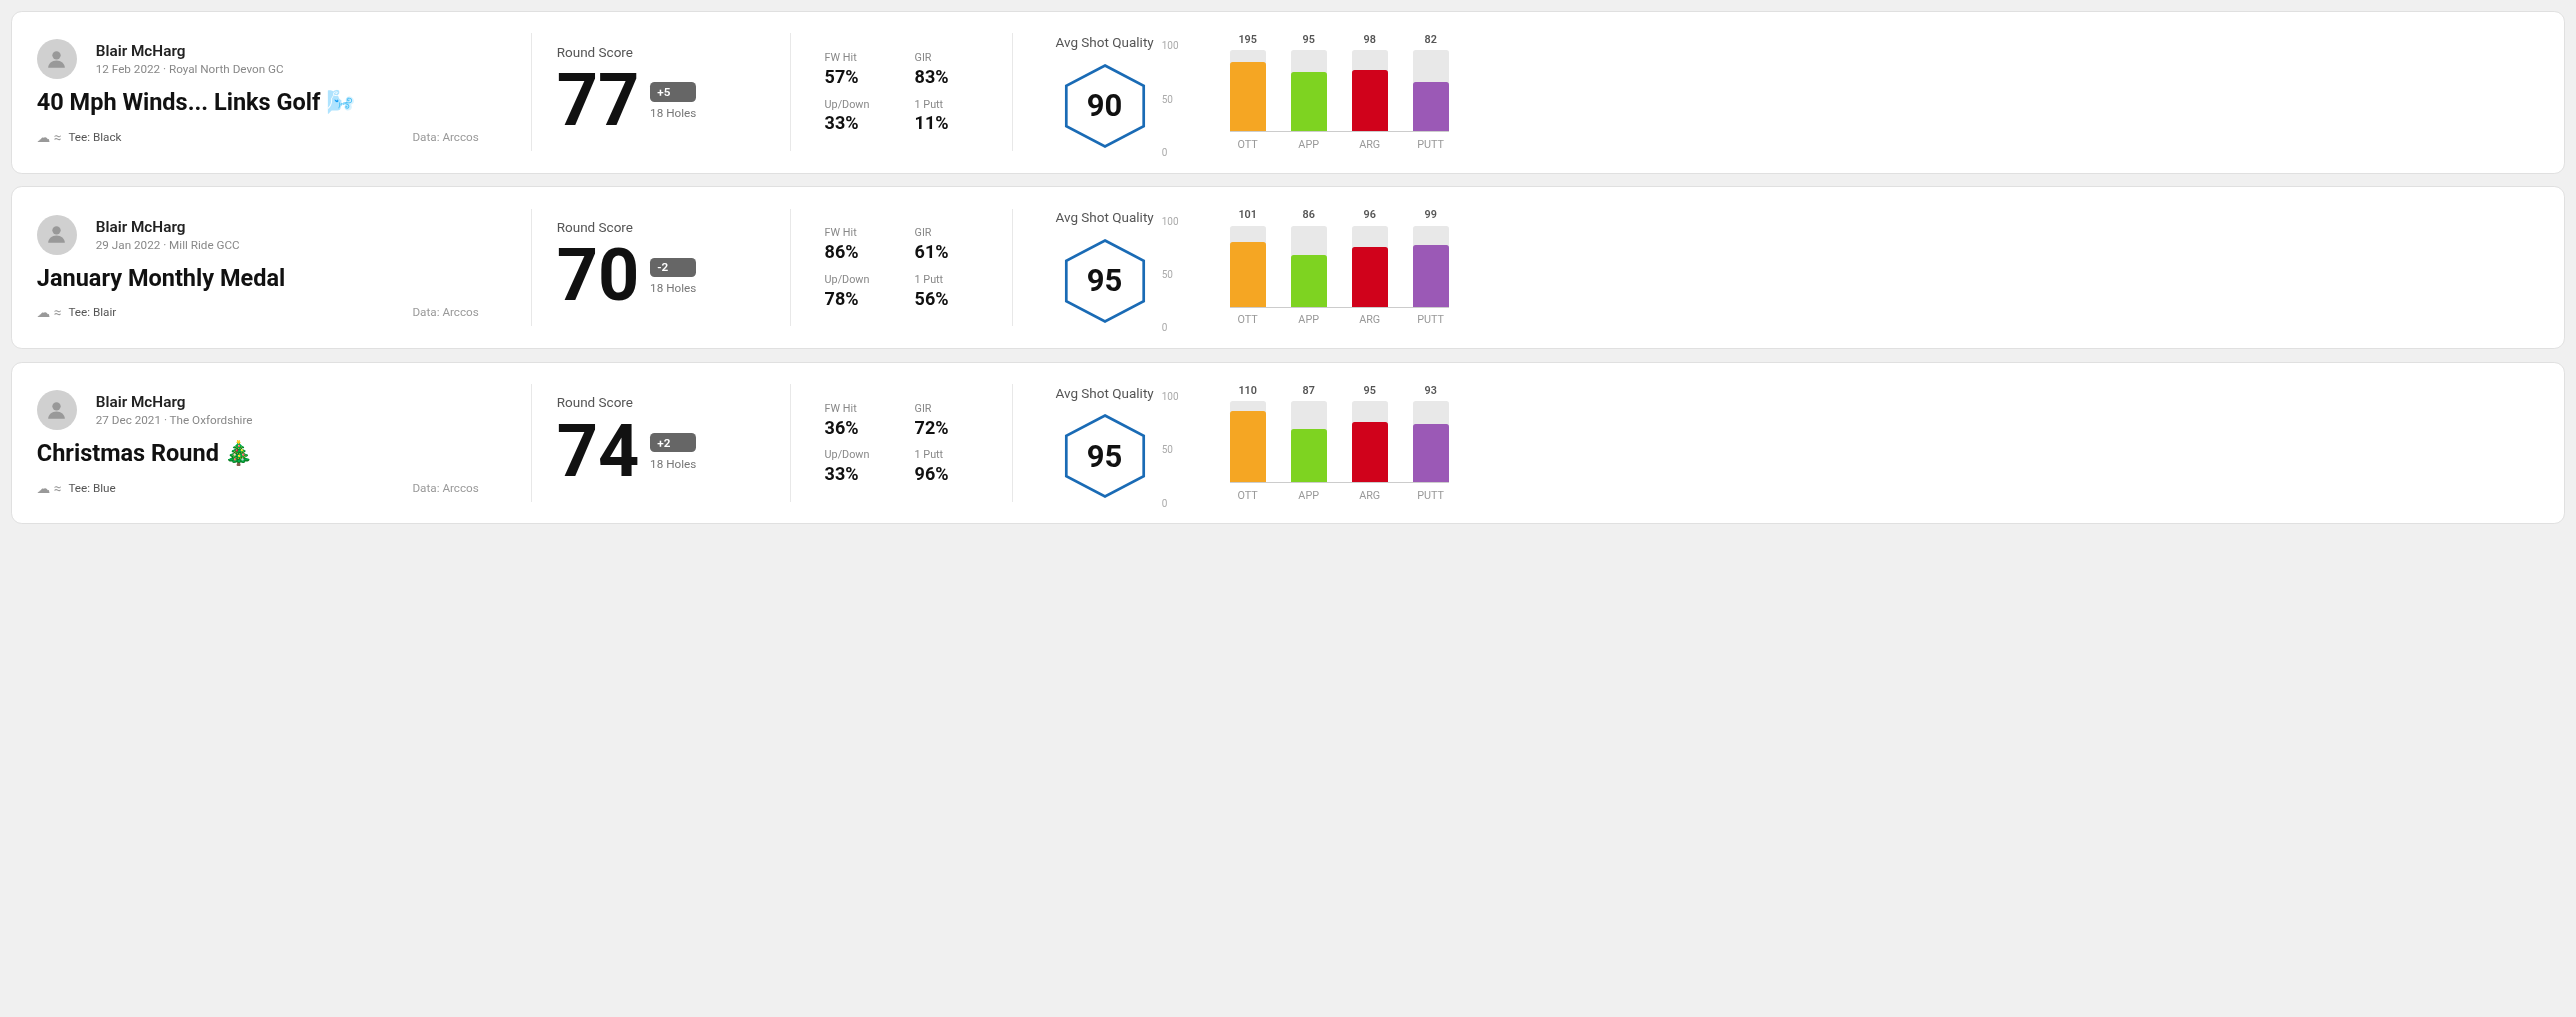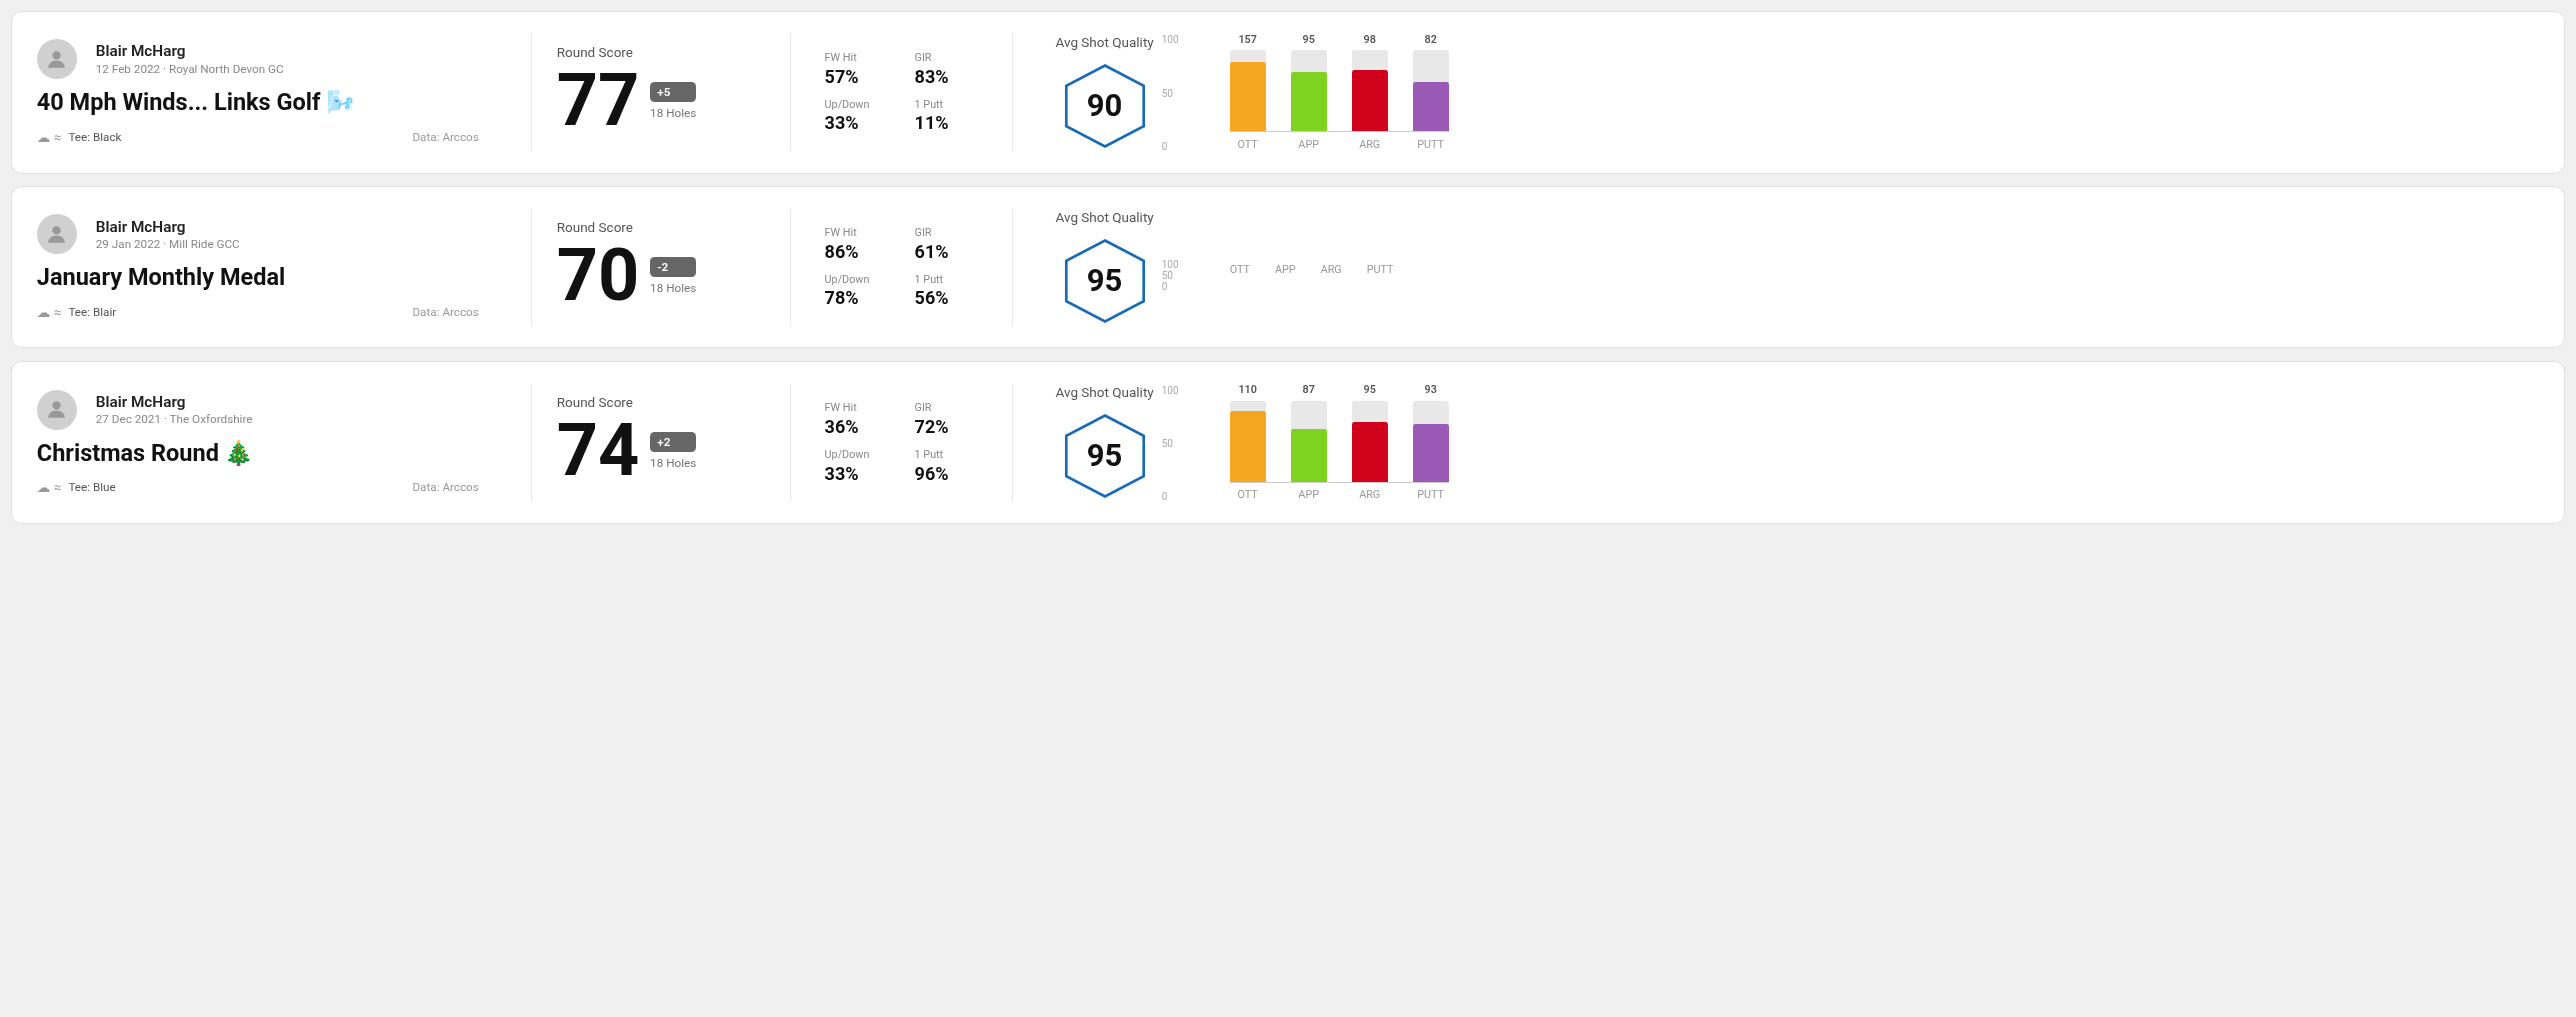--- a/index.html
+++ b/index.html
@@ -238,21 +238,21 @@
       gap: 25px;
       height: 99px;
       border-bottom: 0.9px solid #ccc;
       padding-bottom: 0;
       position: relative;
     }
 
     .chart-y-labels {
       position: absolute;
       left: -32px;
-      top: 1px;
+      top: 7px;
       height: 100%;
       display: flex;
       flex-direction: column;
       justify-content: space-between;
       font-size: 10px;
       color: #aaa;
     }
 
     .bar-group {
       display: flex;
@@ -383,21 +383,21 @@
         </div>
       </div>
       <div class="chart-outer">
     <div class="chart-y-labels">
       <span>100</span>
       <span>50</span>
       <span>0</span>
     </div>
     <div class="chart-bars">
       <div class="bar-group">
-        <span class="bar-value">157</span>
+        <span class="bar-value">195</span>
         <div class="bar-wrapper" style="height:81px;">
           <div class="bar-fill" style="height:69px; background:#f5a623;"></div>
         </div>
       </div>
       <div class="bar-group">
         <span class="bar-value">95</span>
         <div class="bar-wrapper" style="height:81px;">
           <div class="bar-fill" style="height:59px; background:#7ed321;"></div>
         </div>
       </div>
@@ -497,20 +497,46 @@
             <span class="hexagon-number">95</span>
           </div>
         </div>
       </div>
       <div class="chart-outer">
     <div class="chart-y-labels">
       <span>100</span>
       <span>50</span>
       <span>0</span>
     </div>
+    <div class="chart-bars">
+      <div class="bar-group">
+        <span class="bar-value">101</span>
+        <div class="bar-wrapper" style="height:81px;">
+          <div class="bar-fill" style="height:65px; background:#f5a623;"></div>
+        </div>
+      </div>
+      <div class="bar-group">
+        <span class="bar-value">86</span>
+        <div class="bar-wrapper" style="height:81px;">
+          <div class="bar-fill" style="height:52px; background:#7ed321;"></div>
+        </div>
+      </div>
+      <div class="bar-group">
+        <span class="bar-value">96</span>
+        <div class="bar-wrapper" style="height:81px;">
+          <div class="bar-fill" style="height:60px; background:#d0021b;"></div>
+        </div>
+      </div>
+      <div class="bar-group">
+        <span class="bar-value">99</span>
+        <div class="bar-wrapper" style="height:81px;">
+          <div class="bar-fill" style="height:62px; background:#9b59b6;"></div>
+        </div>
+      </div>
+          </div>
     <div class="chart-labels">
             <span class="chart-label">OTT</span>
             <span class="chart-label">APP</span>
             <span class="chart-label">ARG</span>
             <span class="chart-label">PUTT</span>
           </div>
         </div>
     </div>
   </div>
     <div class="card">

